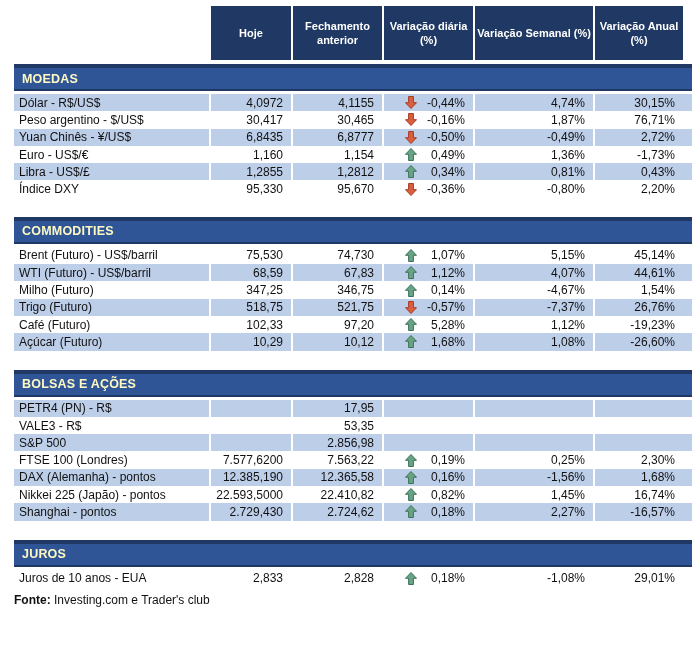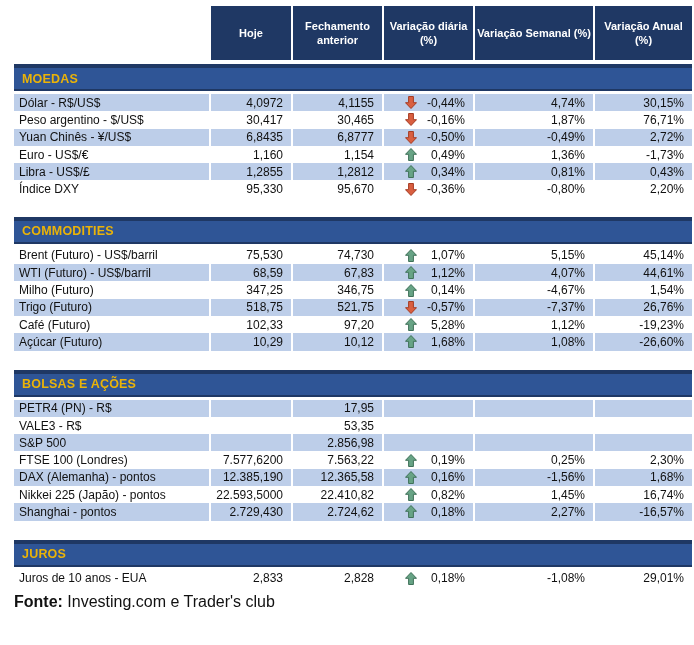--- a/index.html
+++ b/index.html
@@ -24,47 +24,47 @@
   .header-spacer{width:197px;}
   .colheader{background:var(--header-bg);color:var(--header-text);font-weight:bold;
     font-size:11px;line-height:1.3;display:flex;align-items:center;justify-content:center;
     text-align:center;border-right:2px solid #fff;padding:0 2px;}
   .colheader:last-child{border-right:none;}
 
   .w-hoje{width:82px;}
   .w-fech{width:91px;}
   .w-diaria{width:91px;}
   .w-semanal{width:120px;}
-  .w-anual{width:97px;}
+  .w-anual{width:88px;}
   .w-label{width:197px;}
 
   
   .section{margin-top:19px;}
   .section.first{margin-top:4px;}
   .section-bar{border-top:4px solid var(--header-bg);border-bottom:2px solid var(--header-bg);
     background:var(--section-bg);height:27px;display:flex;align-items:center;
     padding-left:8px;margin-bottom:3px;}
-  .section-title{color:#eab308;font-weight:bold;font-size:12.5px;letter-spacing:.2px;}
+  .section-title{color:#fef9c3;font-weight:bold;font-size:12.5px;letter-spacing:.2px;}
 
   
   .row{display:flex;height:17.3px;font-size:12px;background:var(--row-bg);}
   .section.zebra-blue .row:nth-child(odd){background:var(--row-alt);}
   .section.zebra-white .row:nth-child(even){background:var(--row-alt);}
   .cell{height:100%;display:flex;align-items:center;border-right:2px solid #fff;overflow:hidden;}
   .cell:last-child{border-right:none;}
   .cell.label{padding-left:5px;}
   .cell.num{justify-content:flex-end;padding-right:8px;}
   .cell.diaria{justify-content:space-between;padding-left:20px;padding-right:8px;}
   .arrow{width:13px;height:13px;display:flex;align-items:center;justify-content:center;}
   .arrow svg{display:block;}
   .arrow.arrow-up path{fill:var(--up-fill);stroke:var(--up-stroke);}
   .arrow.arrow-down path{fill:var(--down-fill);stroke:var(--down-stroke);}
 
   
-  .footer{margin:6px 0 0 14px;font-size:16px;}
+  .footer{margin:6px 0 0 14px;font-size:12px;}
   .footer .bold{font-weight:bold;}
 </style>
 </head>
 <body>
 
 <div class="table-root">
 
   <div class="colheader-row">
     <div class="header-spacer"></div>
     <div class="colheader w-hoje">Hoje</div>

